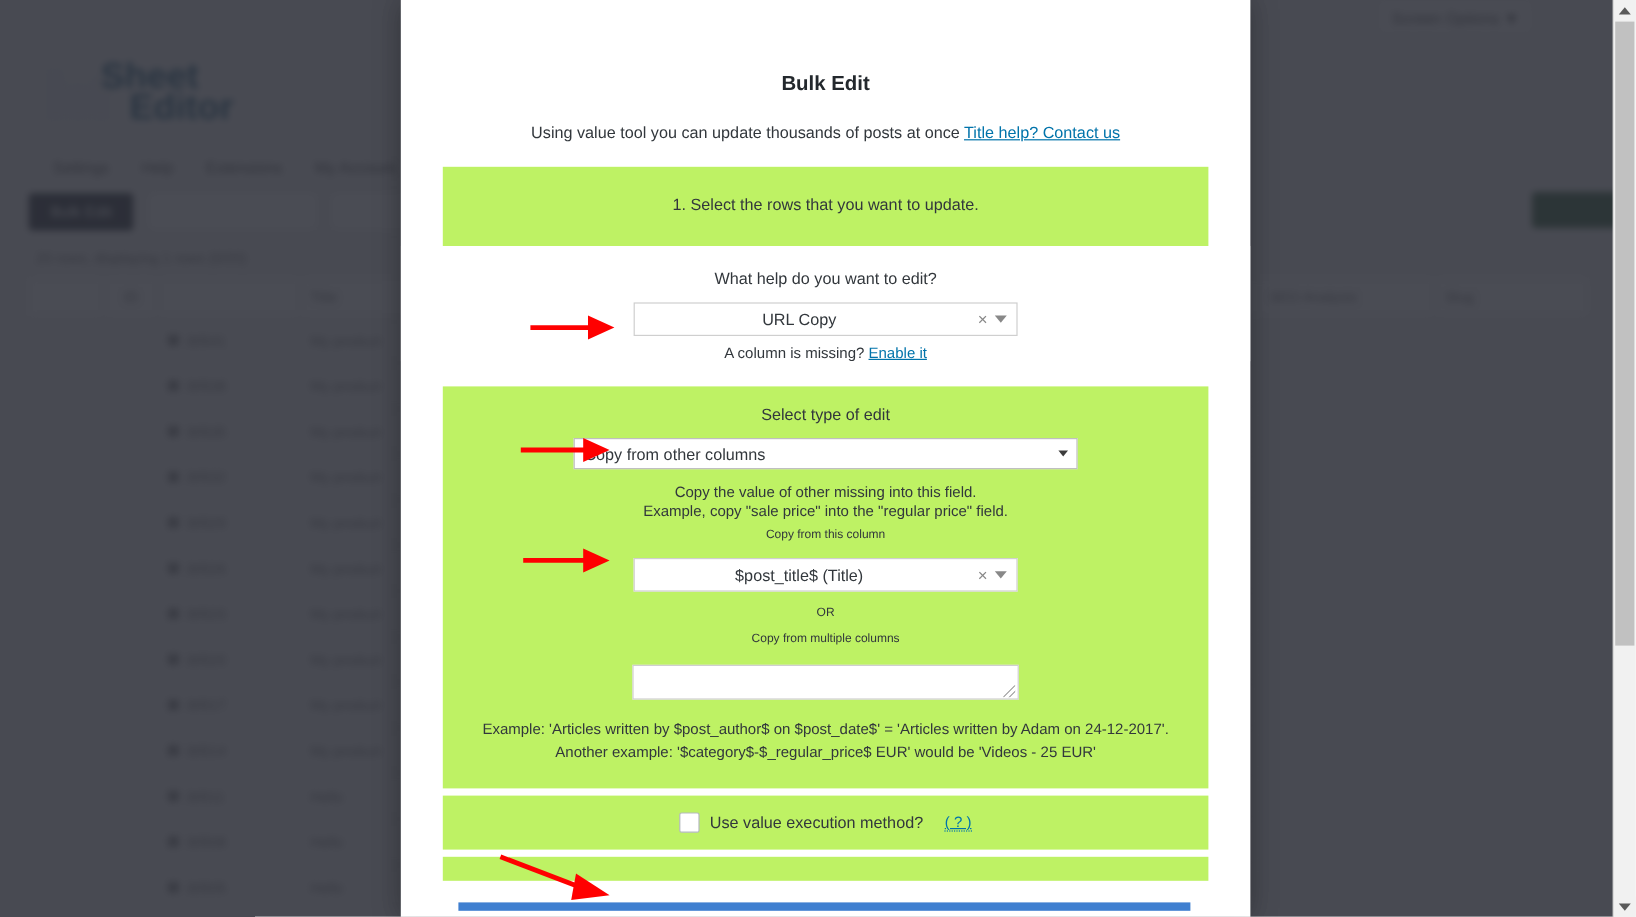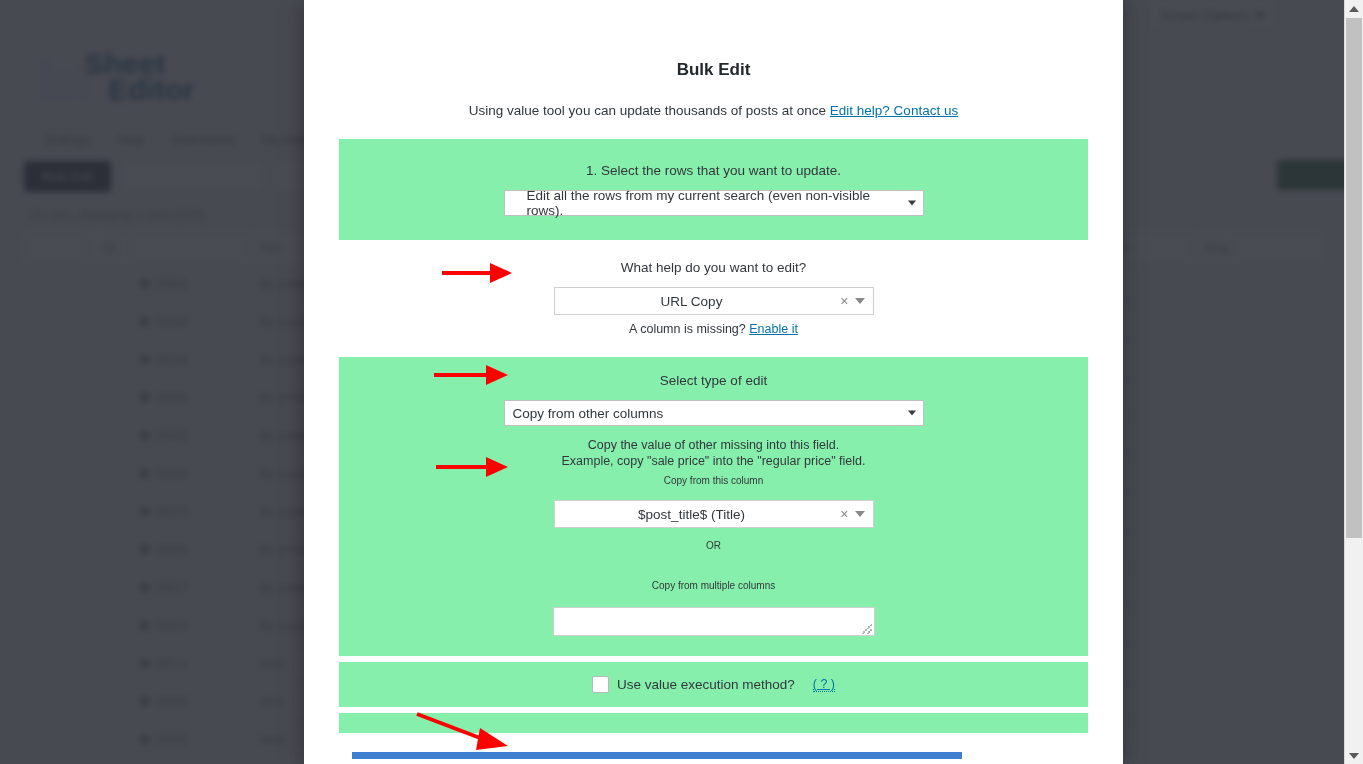--- a/index.html
+++ b/index.html
@@ -83,35 +83,35 @@
   .sb-arrow.down{bottom:0;}
   .sb-tri{width:0;height:0;border-left:5px solid transparent;border-right:5px solid transparent;}
   .sb-tri.up{border-bottom:6px solid #5a5a5a;}
   .sb-tri.down{border-top:6px solid #5a5a5a;}
   #sb-thumb{
     position:absolute;left:1px;top:18px;width:16px;height:520px;background:#c1c1c1;
   }
 
   
   #modal{
-    position:absolute;left:304px;top:0;width:819px;height:764px;
+    position:absolute;left:334px;top:0;width:708px;height:764px;
     background:#ffffff;
     box-shadow:0 0 22px rgba(0,0,0,0.35);
     overflow:hidden;
   }
   .modal-title{
     text-align:center;font-size:17px;font-weight:bold;color:#23282d;
     margin-top:60px;
   }
   .modal-sub{
     text-align:center;font-size:13.5px;color:#32373c;margin-top:23px;
   }
   .modal-sub a{color:#0073aa;text-decoration:underline;}
 
-  .panel{background:#86efac;margin:0 35px;}
+  .panel{background:#bef264;margin:0 35px;}
   .panel.p1{margin-top:21px;padding:22px 0 24px;}
   .panel.p2{margin-top:21px;padding:14px 0 20px;}
   .panel.p3{margin-top:6px;padding:14px 0;}
   .panel.p4{margin-top:6px;height:20px;}
   .white-block{background:#ffffff;padding:18px 0 0;}
 
   .lbl{text-align:center;font-size:13.5px;color:#32373c;line-height:20px;}
   .lbl.small{font-size:10px;}
   .hint{text-align:center;font-size:12.5px;color:#32373c;margin-top:7px;}
   .hint a{color:#0073aa;text-decoration:underline;}
@@ -384,29 +384,25 @@
       <div class="sb-tri down"></div>
     </div>
 </div>
 
 <div id="modal">
 
   <div class="modal-title">Bulk Edit</div>
 
   <div class="modal-sub">
     <span>Using value tool you can update thousands of posts at once</span>
-    <a href="#">Edit help? Contact us</a>
+    <a href="#">Title help? Contact us</a>
   </div>
 
   <div class="panel p1">
     <div class="lbl">1. Select the rows that you want to update.</div>
-    <div class="native-select wide">
-      <div class="ns-inner center">Edit all the rows from my current search (even non-visible rows).</div>
-      <div class="ns-caret"></div>
-    </div>
   </div>
 
   <div class="white-block">
     <div class="lbl">What help do you want to edit?</div>
     <div class="s2">
       <div class="s2-text">URL Copy</div>
       <div class="s2-clear">×</div>
       <div class="s2-arrow"></div>
     </div>
     <div class="hint">
@@ -426,25 +422,27 @@
     <div class="hint" style="margin-top:2px">Example, copy "sale price" into the "regular price" field.</div>
 
     <div class="lbl small" style="margin-top:3px">Copy from this column</div>
     <div class="s2">
       <div class="s2-text">$post_title$ (Title)</div>
       <div class="s2-clear">×</div>
       <div class="s2-arrow"></div>
     </div>
 
     <div class="lbl small" style="margin-top:8px">OR</div>
-    <div class="lbl small" style="margin-top:20px">Copy from multiple columns</div>
+    <div class="lbl small" style="margin-top:2px">Copy from multiple columns</div>
     <div class="txtarea">
       <div class="grip"></div>
     </div>
 
+    <div class="example">Example: 'Articles written by $post_author$ on $post_date$' = 'Articles written by Adam on 24-12-2017'.</div>
+    <div class="example" style="margin-top:0">Another example: '$category$-$_regular_price$ EUR' would be 'Videos - 25 EUR'</div>
   </div>
 
   <div class="panel p3">
     <div class="checkrow">
       <span class="cbox"></span>
       <span>Use value execution method?</span>
       <a href="#" class="qlink">( ? )</a>
     </div>
   </div>
 

